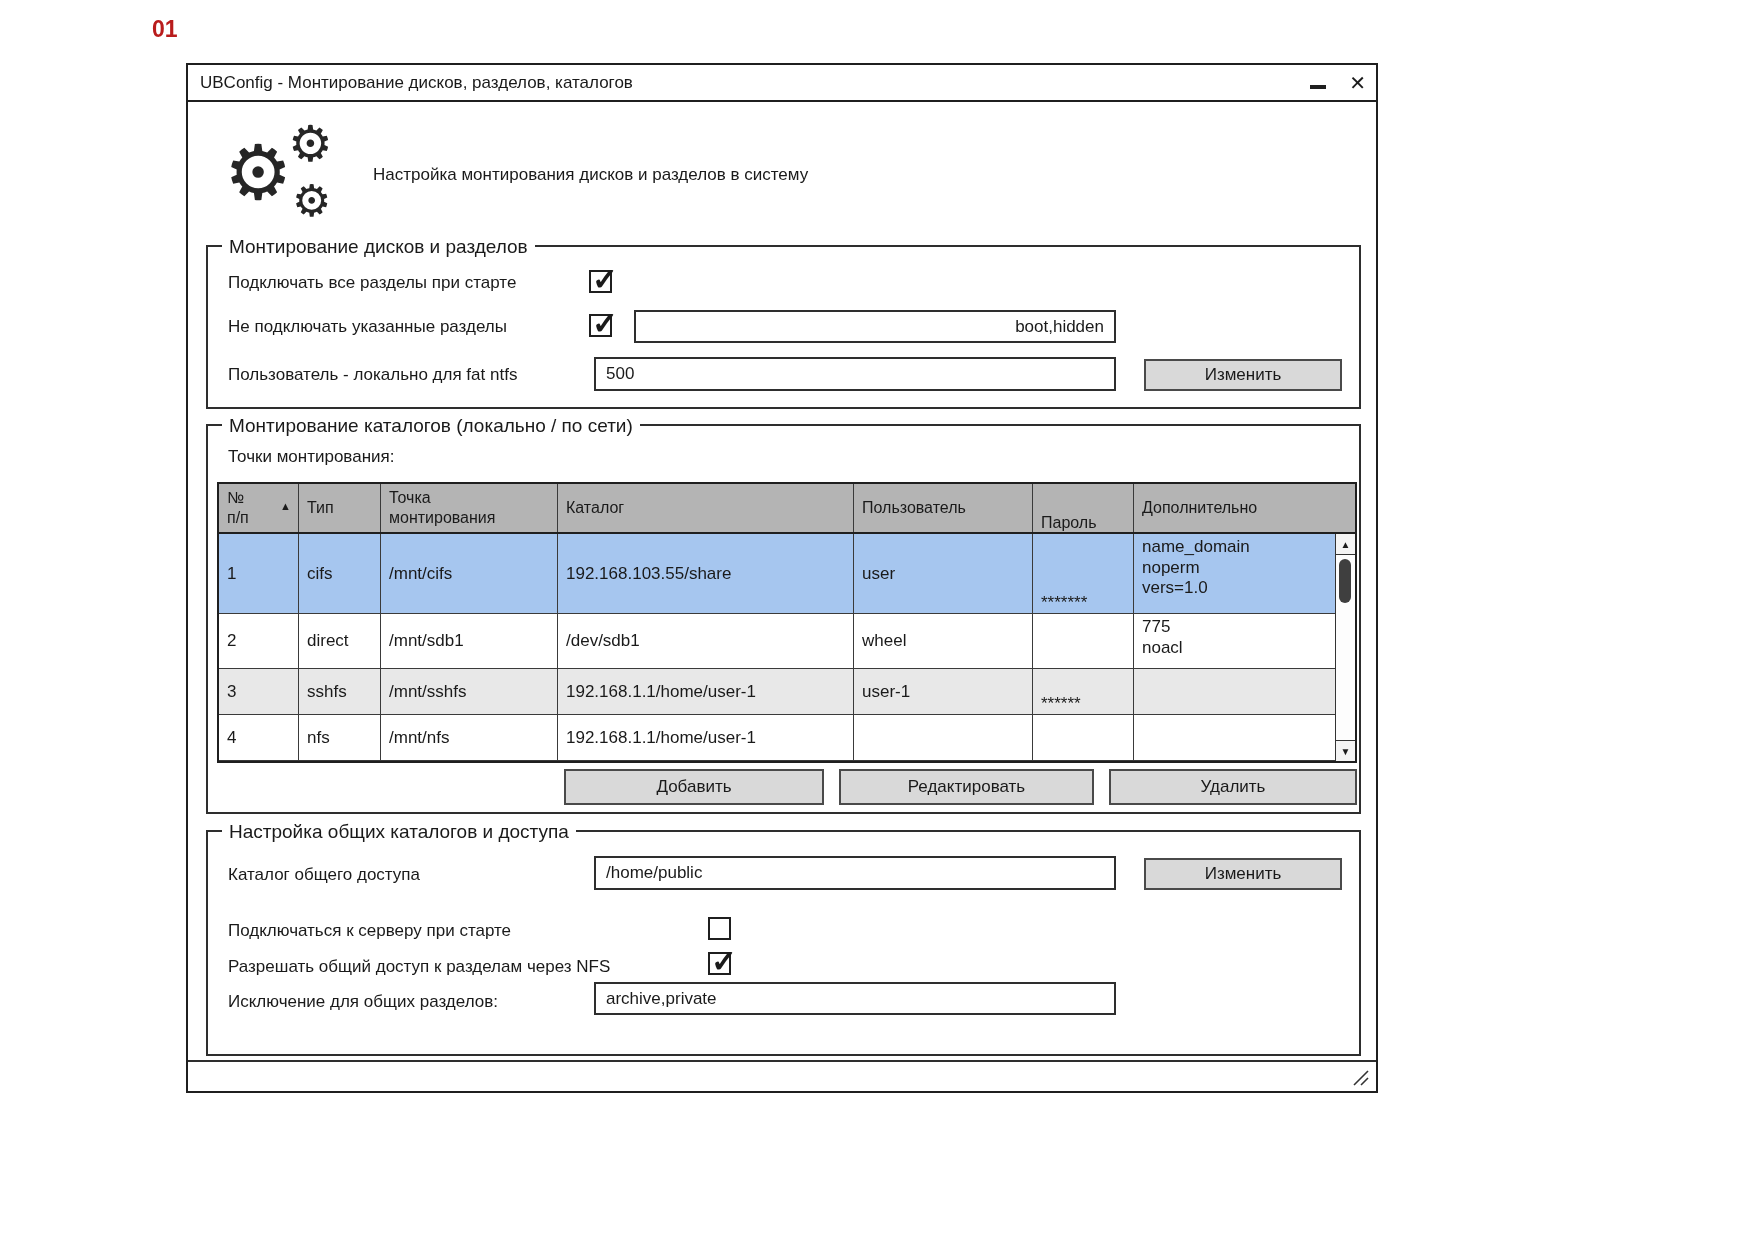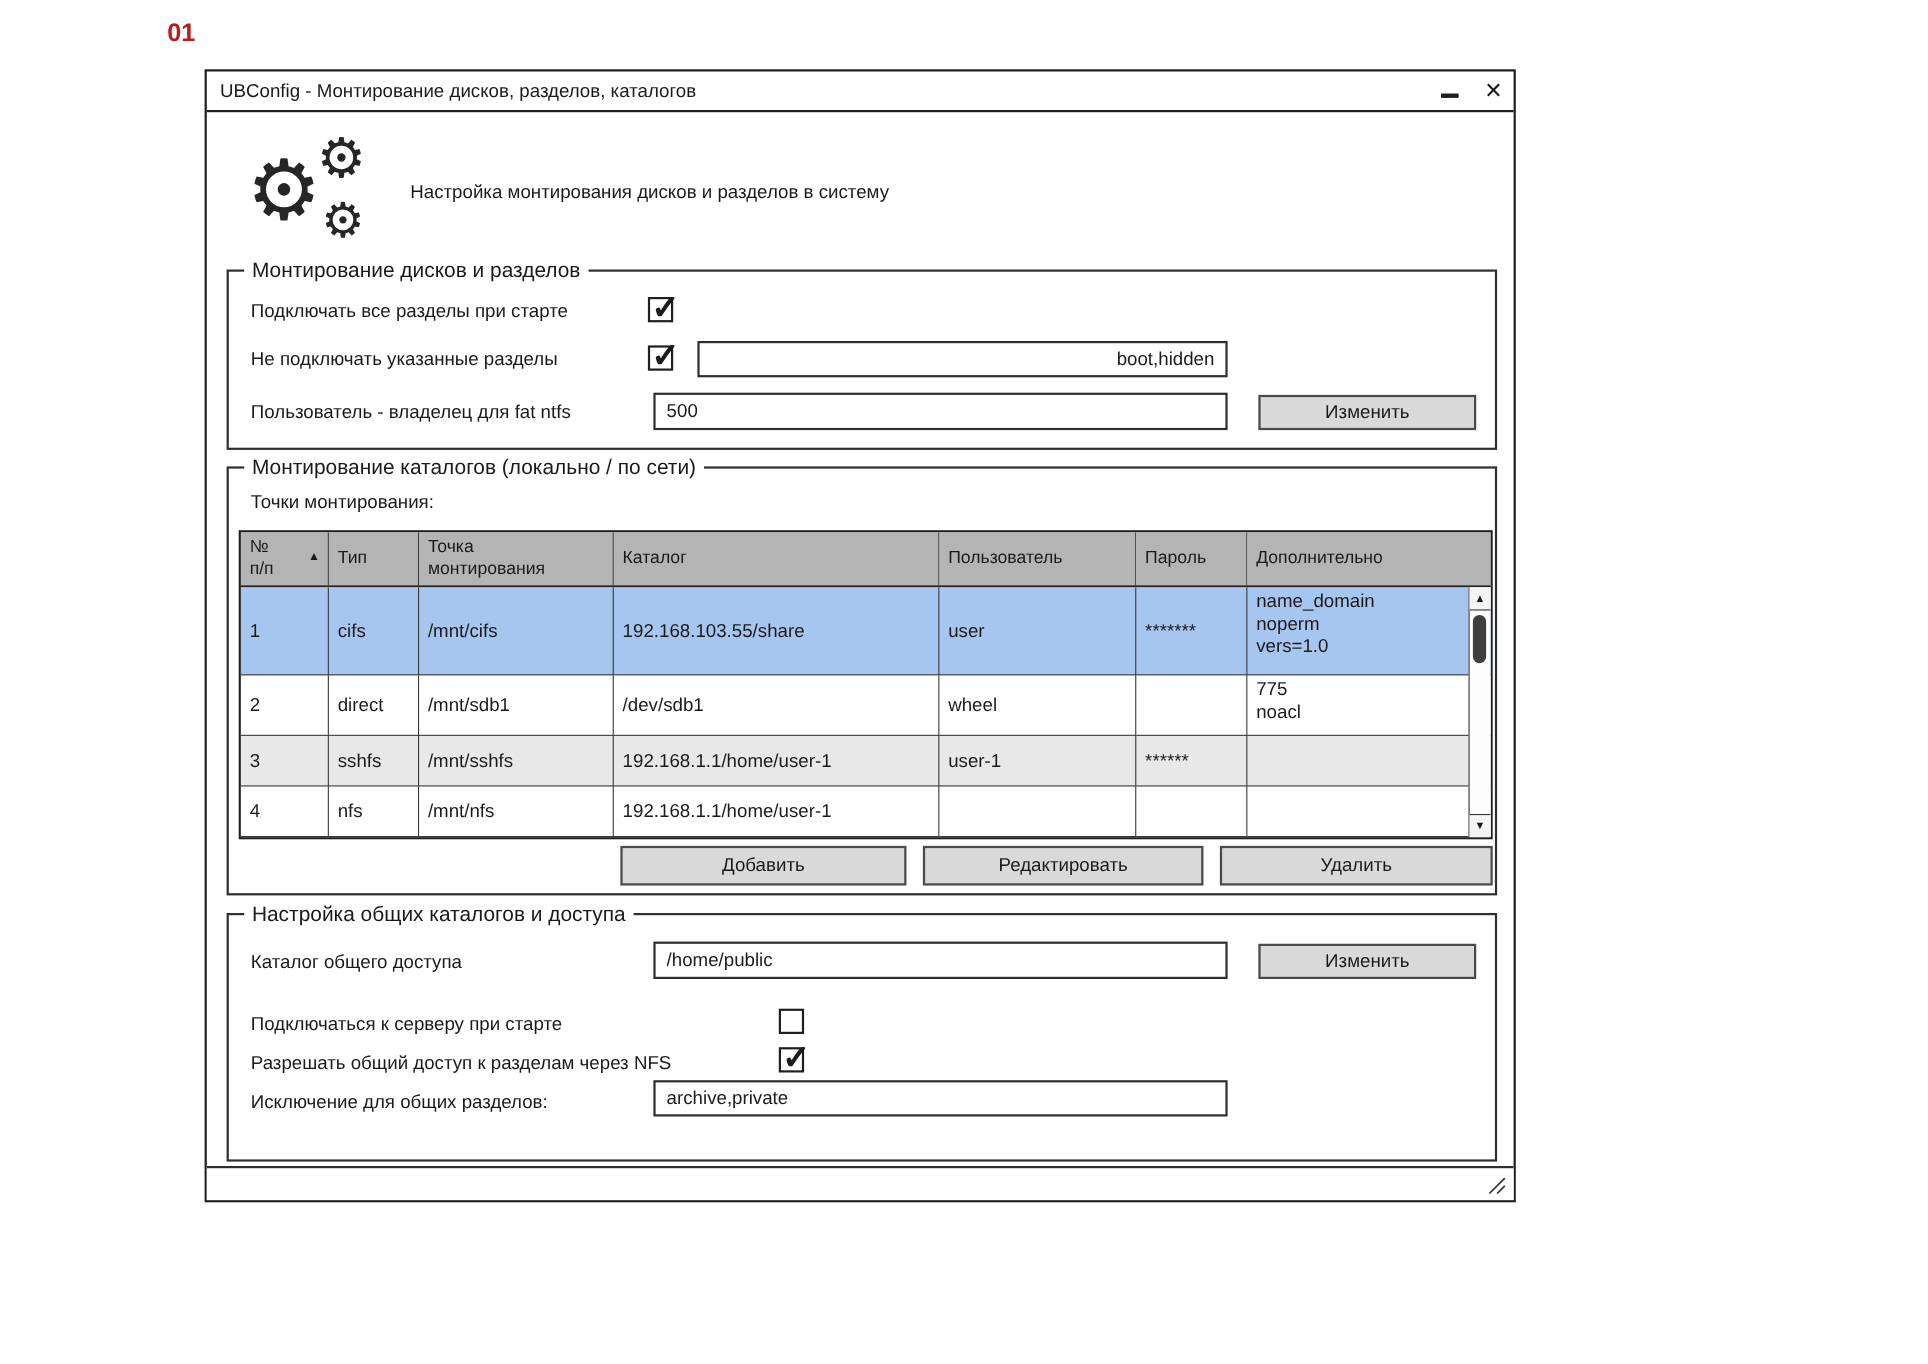--- a/index.html
+++ b/index.html
@@ -44,21 +44,21 @@
   .hcell:last-child { border-right:none; }
   .sort-arrow { position:absolute; right:7px; top:16px; font-size:11px; }
   .trow { display:flex; width:1136px; background:#fff; cursor:pointer; }
   .trow.alt { background:#e8e8e8; }
   .trow.selected { background:#a6c6ef; }
   .cell { display:flex; align-items:center; padding:0 8px; border-right:1px solid #3a3a3a; border-bottom:1px solid #3a3a3a; font-size:17px; overflow:hidden; }
   .cell:last-child { border-right:none; }
   .cell.extra { align-items:flex-start; padding-top:3px; }
   .pre { white-space:pre-line; line-height:1.22; }
   .c0 { width:80px; }  .c1 { width:82px; }  .c2 { width:177px; }
-  .c3 { width:296px; } .c4 { width:179px; } .c5 { width:101px; }
+  .c3 { width:296px; } .c4 { width:179px; } .c5 { width:101px;align-items:flex-end; }
   .c6 { width:221px; }
   .r0 { height:80px; } .r1 { height:55px; } .r2 { height:46px; } .r3 { height:46px; }
 
   .scrollbar { position:absolute; right:0; top:50px; width:20px; height:227px; background:#fdfdfd; border-left:1px solid #333; }
   .sb-up   { position:absolute; top:0; left:0; right:0; height:21px; border-bottom:1px solid #333; display:flex; align-items:center; justify-content:center; font-size:10px; cursor:pointer; background:#f4f4f4; }
   .sb-down { position:absolute; bottom:0; left:0; right:0; height:21px; border-top:1px solid #333; display:flex; align-items:center; justify-content:center; font-size:10px; cursor:pointer; background:#f4f4f4; }
   .sb-thumb { position:absolute; top:25px; left:3px; width:12px; height:44px; background:#3f3f3f; border-radius:6px; cursor:pointer; }
 
   .statusbar { position:absolute; left:0; right:0; bottom:0; height:31px; border-top:2px solid #2e2e2e; background:#fff; }
   .grip { position:absolute; right:6px; bottom:4px; width:20px; height:20px; cursor:nwse-resize; }
@@ -91,21 +91,21 @@
       <div class="checkbox checked" style="left:381px; top:23px;">
         <span class="tick">✓</span>
       </div>
 
       <div class="lbl" style="left:20px; top:70px;">Не подключать указанные разделы</div>
       <div class="checkbox checked" style="left:381px; top:67px;">
         <span class="tick">✓</span>
       </div>
       <input class="input" style="left: 426px; top: 63px; width: 482px; height: 33px; text-align: right;" value="boot,hidden">
 
-      <div class="lbl" style="left:20px; top:118px;">Пользователь - владелец для fat ntfs</div>
+      <div class="lbl" style="left:20px; top:118px;">Пользователь - локально для fat ntfs</div>
       <input class="input" style="left: 386px; top: 110px; width: 522px; height: 34px;" value="500">
       <button class="btn" style="left:936px; top:112px; width:198px; height:32px;">Изменить</button>
     </div>
 
     <div class="group group-mounts">
       <div class="legend">Монтирование каталогов (локально / по сети)</div>
 
       <div class="lbl" style="left:20px; top:21px;">Точки монтирования:</div>
 
       <div class="table">

